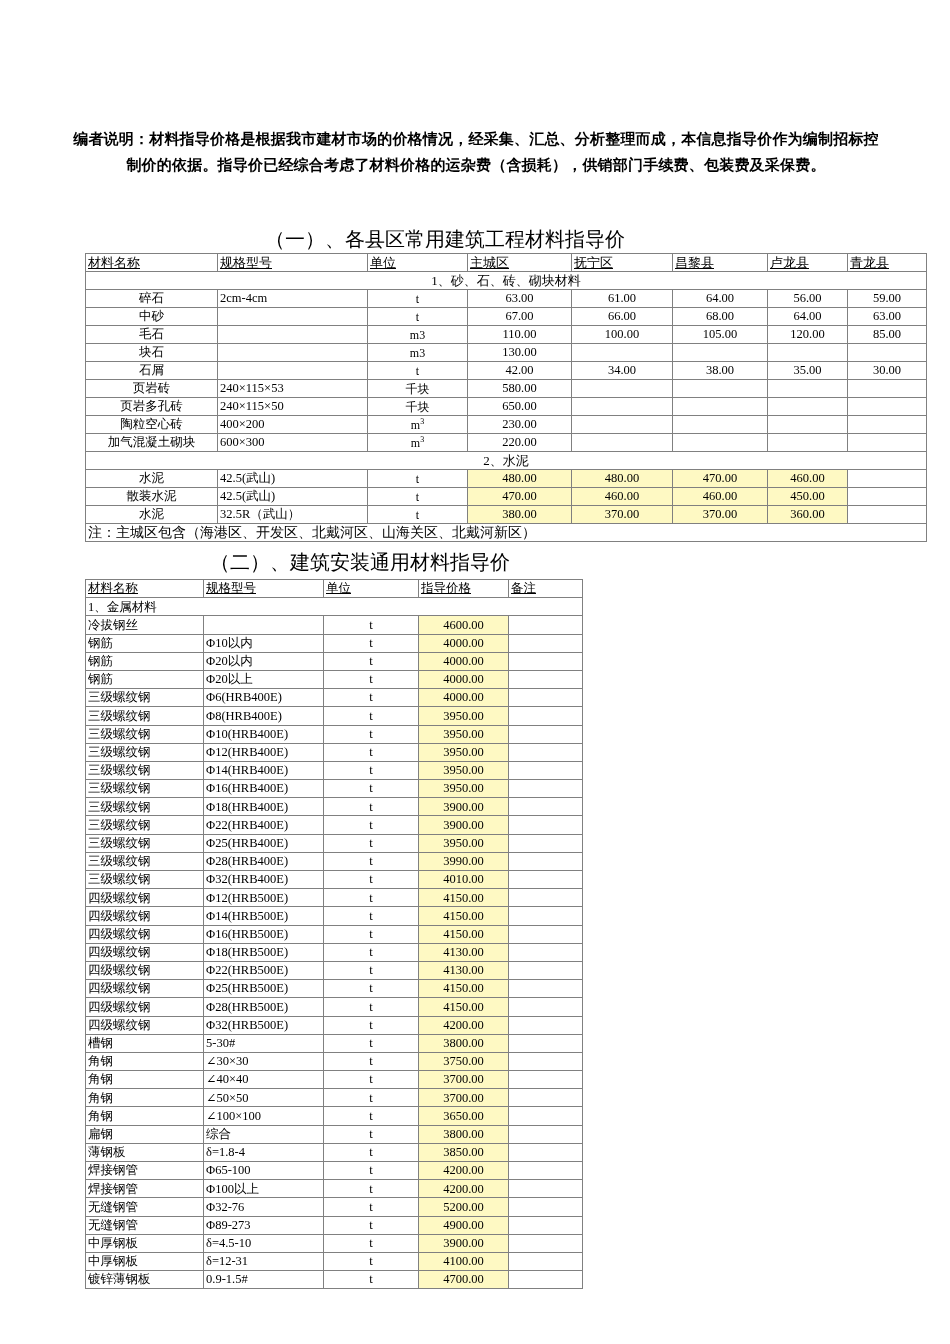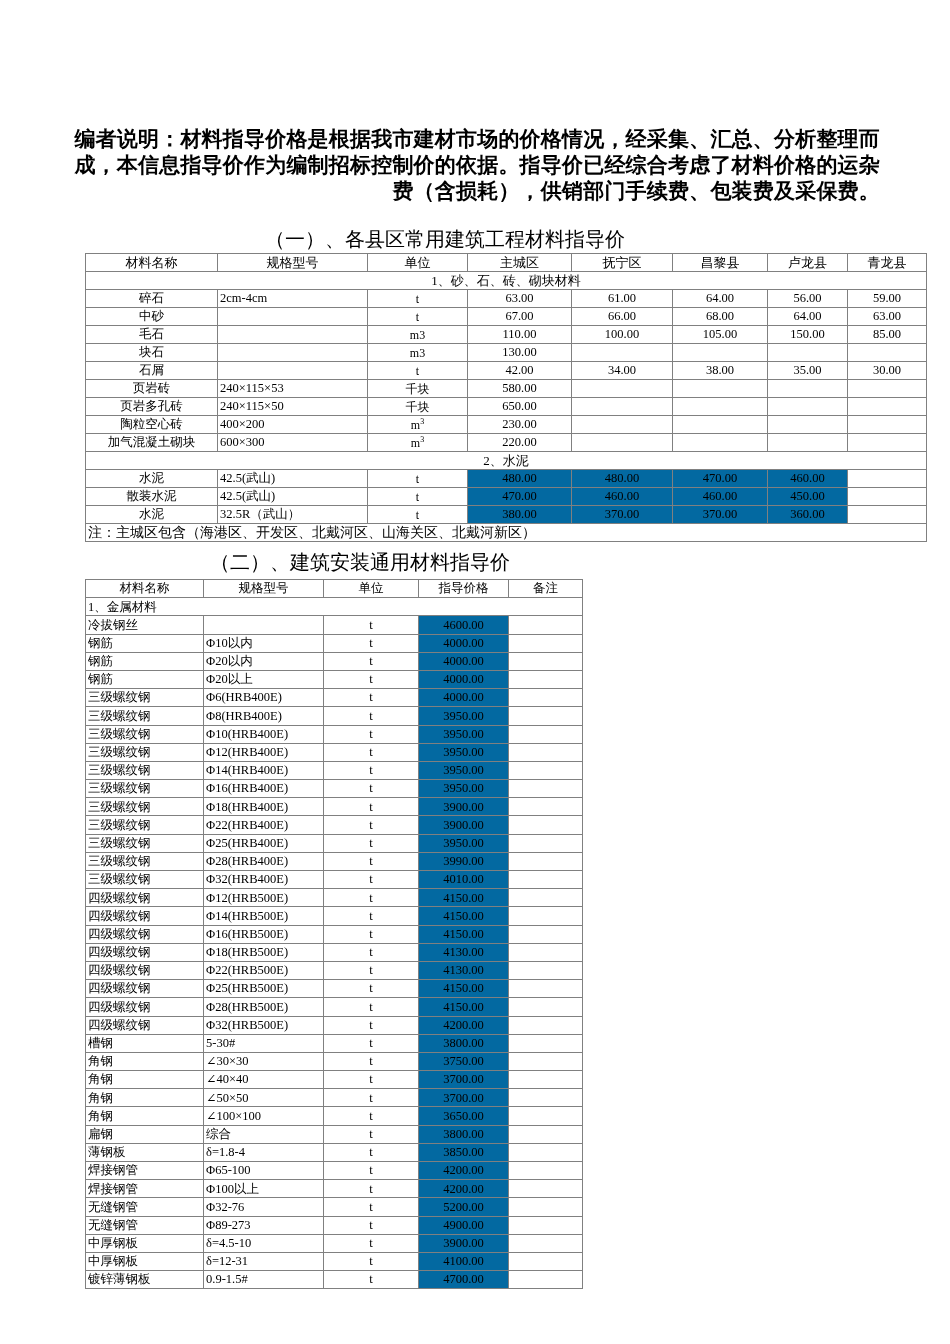--- a/index.html
+++ b/index.html
@@ -19,23 +19,23 @@
   .page { position: relative; width: 950px; height: 1344px; }
 
   
   .editor-note {
     position: absolute;
     left: 72px;
     top: 126px;
     width: 808px;
     font-family: "Liberation Sans", "DejaVu Sans", sans-serif;
     font-weight: bold;
-    font-size: 21px;
+    font-size: 15px;
     line-height: 26px;
-    text-align: right;
+    text-align: center;
     text-justify: inter-ideograph;
     letter-spacing: 0.2px;
   }
 
   
   .section-title {
     position: absolute;
     font-family: "Liberation Serif", "DejaVu Serif", serif;
     font-size: 20px;
     line-height: 24px;
@@ -56,22 +56,22 @@
     border: 1px solid #808080;
     padding: 0 2px;
     height: 17px;
     overflow: hidden;
     white-space: nowrap;
     vertical-align: middle;
   }
   .c  { text-align: center; }
   .l  { text-align: left; }
   .num { text-align: center; font-family: "Liberation Serif","DejaVu Serif",serif; }
-  .hl { background: #0369a1; }
-  .hdr { text-align: center; height: 26px; font-size: 13px; }
+  .hl { background: #fef9c3; }
+  .hdr { text-align: left; height: 26px; font-size: 13px; text-decoration: underline; }
   .grouprow { text-align: center; font-size: 13px; }
   .grouprow.l2 { text-align: left; margin-top: 47px; }
   .noterow { text-align: left; font-size: 14px; padding-left: 3px; }
   .unit { font-size: 12px; }
   sup { font-size: 8px; vertical-align: super; line-height: 0; }
 
   
   #table-county { left: 85px; top: 253px; width: 797px; }
   #table-county col.cn  { width: 132px; }
   #table-county col.spec{ width: 150px; }
@@ -145,21 +145,21 @@
           <td class="num">64.00</td>
           <td class="num">63.00</td>
         </tr>
         <tr>
           <td class="c">毛石</td>
           <td class="l"></td>
           <td class="c unit">m3</td>
           <td class="num">110.00</td>
           <td class="num">100.00</td>
           <td class="num">105.00</td>
-          <td class="num">150.00</td>
+          <td class="num">120.00</td>
           <td class="num">85.00</td>
         </tr>
         <tr>
           <td class="c">块石</td>
           <td class="l"></td>
           <td class="c unit">m3</td>
           <td class="num">130.00</td>
           <td class="num"></td>
           <td class="num"></td>
           <td class="num"></td>

